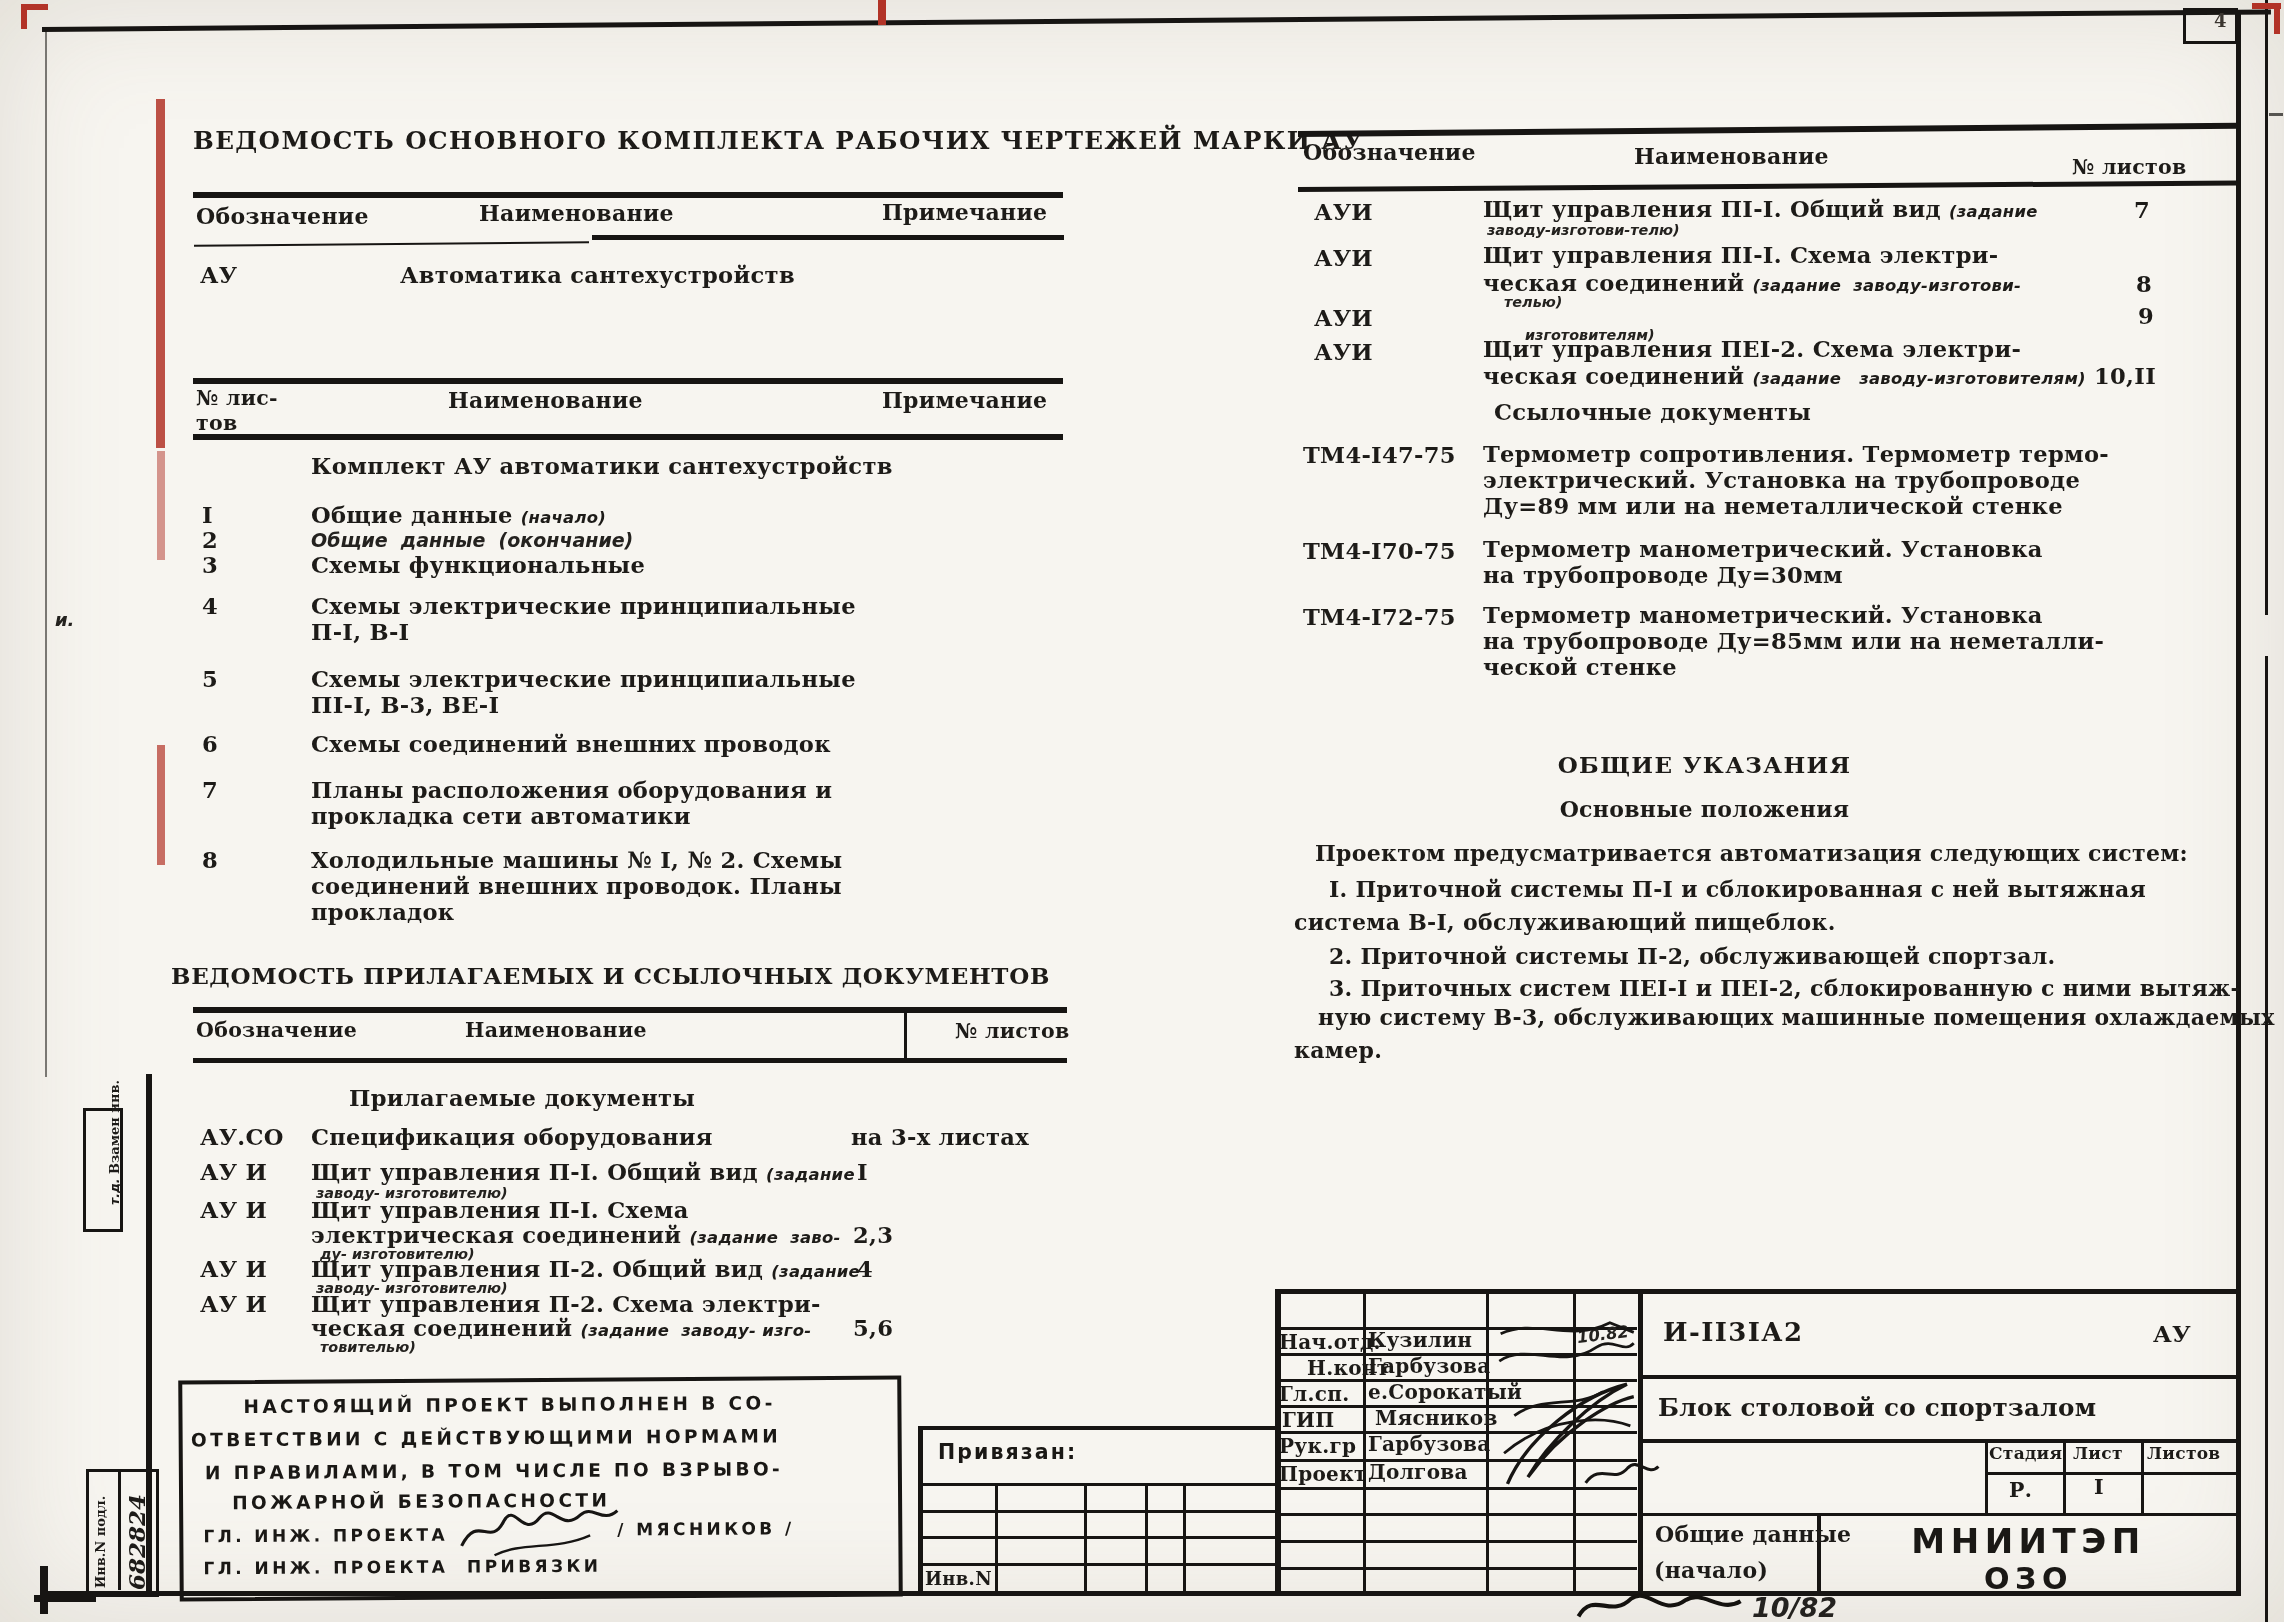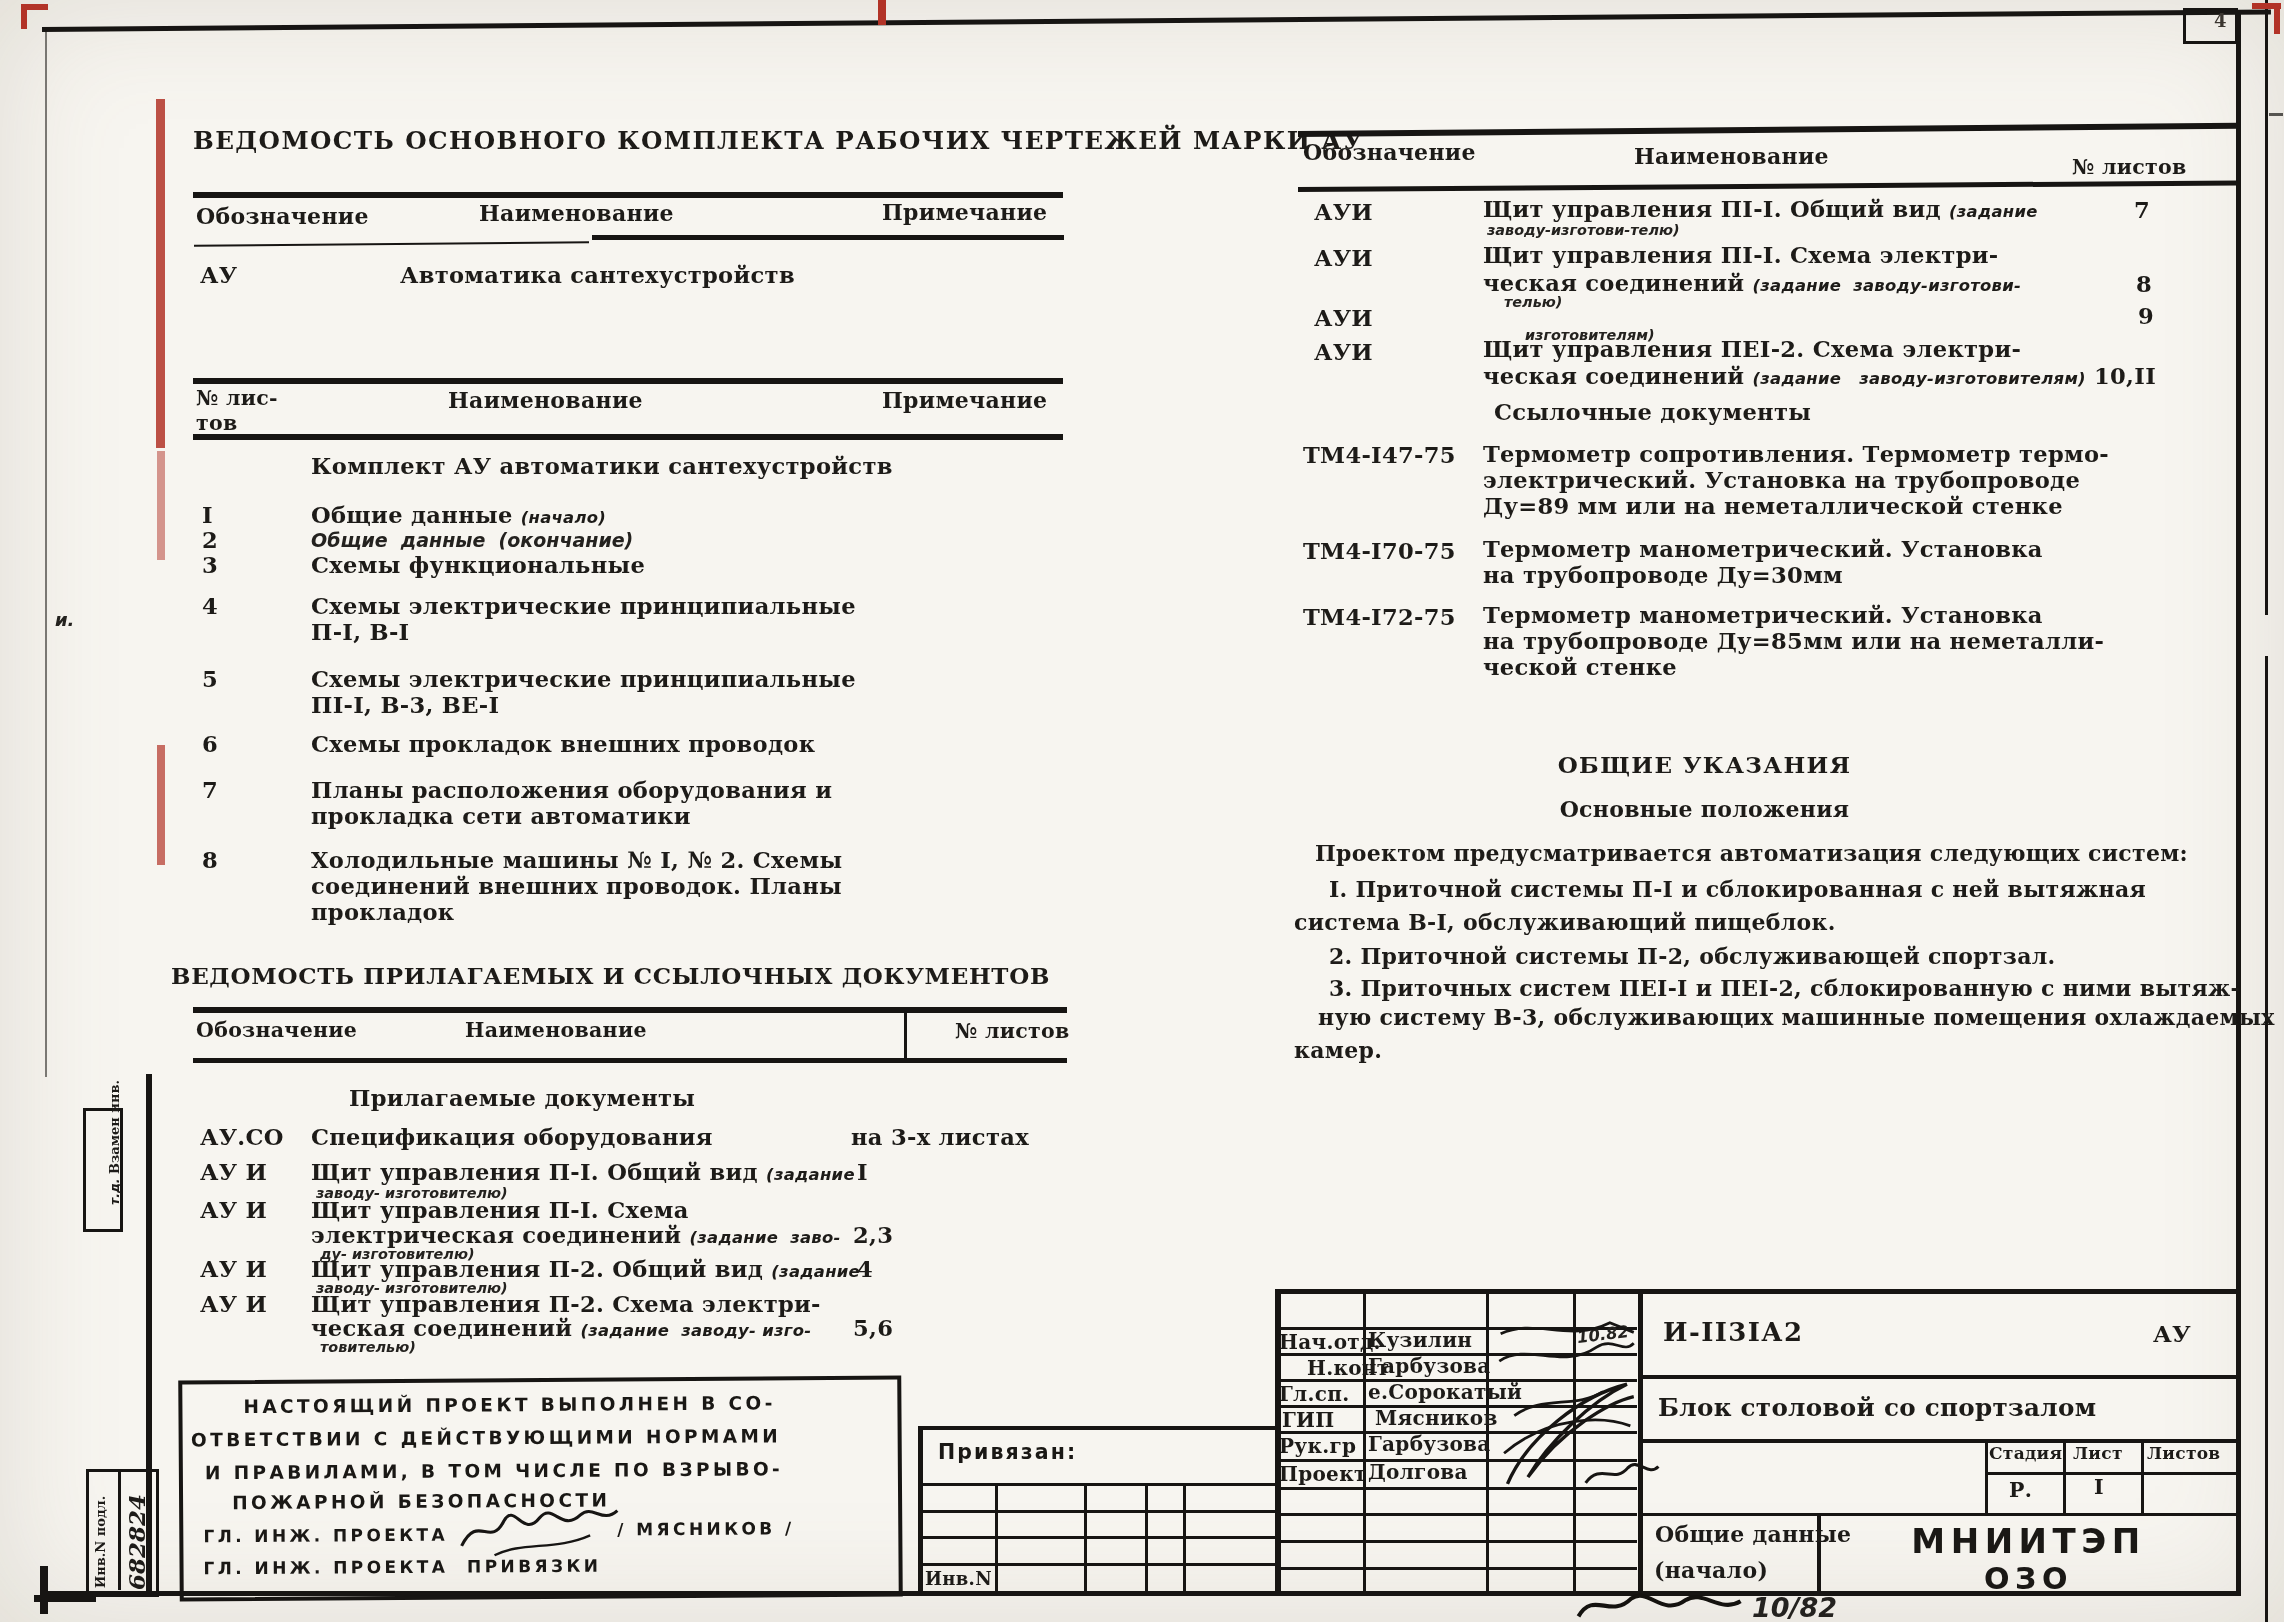--- a/index.html
+++ b/index.html
@@ -86,21 +86,21 @@
   <div class="hand" style="left:311px;top:529px;font-size:19px;">Общие  данные  (окончание)</div>
   <div class="typed" style="left:202px;top:553px;">3</div>
   <div class="typed" style="left:311px;top:553px;">Схемы функциональные</div>
   <div class="typed" style="left:202px;top:594px;">4</div>
   <div class="typed" style="left:311px;top:594px;">Схемы электрические принципиальные</div>
   <div class="typed" style="left:311px;top:620px;">П-I, В-I</div>
   <div class="typed" style="left:202px;top:667px;">5</div>
   <div class="typed" style="left:311px;top:667px;">Схемы электрические принципиальные</div>
   <div class="typed" style="left:311px;top:693px;">ПI-I, В-3, ВЕ-I</div>
   <div class="typed" style="left:202px;top:732px;">6</div>
-  <div class="typed" style="left:311px;top:732px;">Схемы прокладок внешних проводок</div>
+  <div class="typed" style="left:311px;top:732px;">Схемы соединений внешних проводок</div>
   <div class="typed" style="left:202px;top:778px;">7</div>
   <div class="typed" style="left:311px;top:778px;">Планы расположения оборудования и</div>
   <div class="typed" style="left:311px;top:804px;">прокладка сети автоматики</div>
   <div class="typed" style="left:202px;top:848px;">8</div>
   <div class="typed" style="left:311px;top:848px;">Холодильные машины № I, № 2. Схемы</div>
   <div class="typed" style="left:311px;top:874px;">соединений внешних проводок. Планы</div>
   <div class="typed" style="left:311px;top:900px;">прокладок</div>
 
   <div class="typed ctr" style="left:171px;top:963px;width:793px;font-size:23px;letter-spacing:0.7px;">ВЕДОМОСТЬ ПРИЛАГАЕМЫХ И ССЫЛОЧНЫХ ДОКУМЕНТОВ</div>
   <div class="hl" style="left:193px;top:1007px;width:874px;height:5.5px;"></div>

